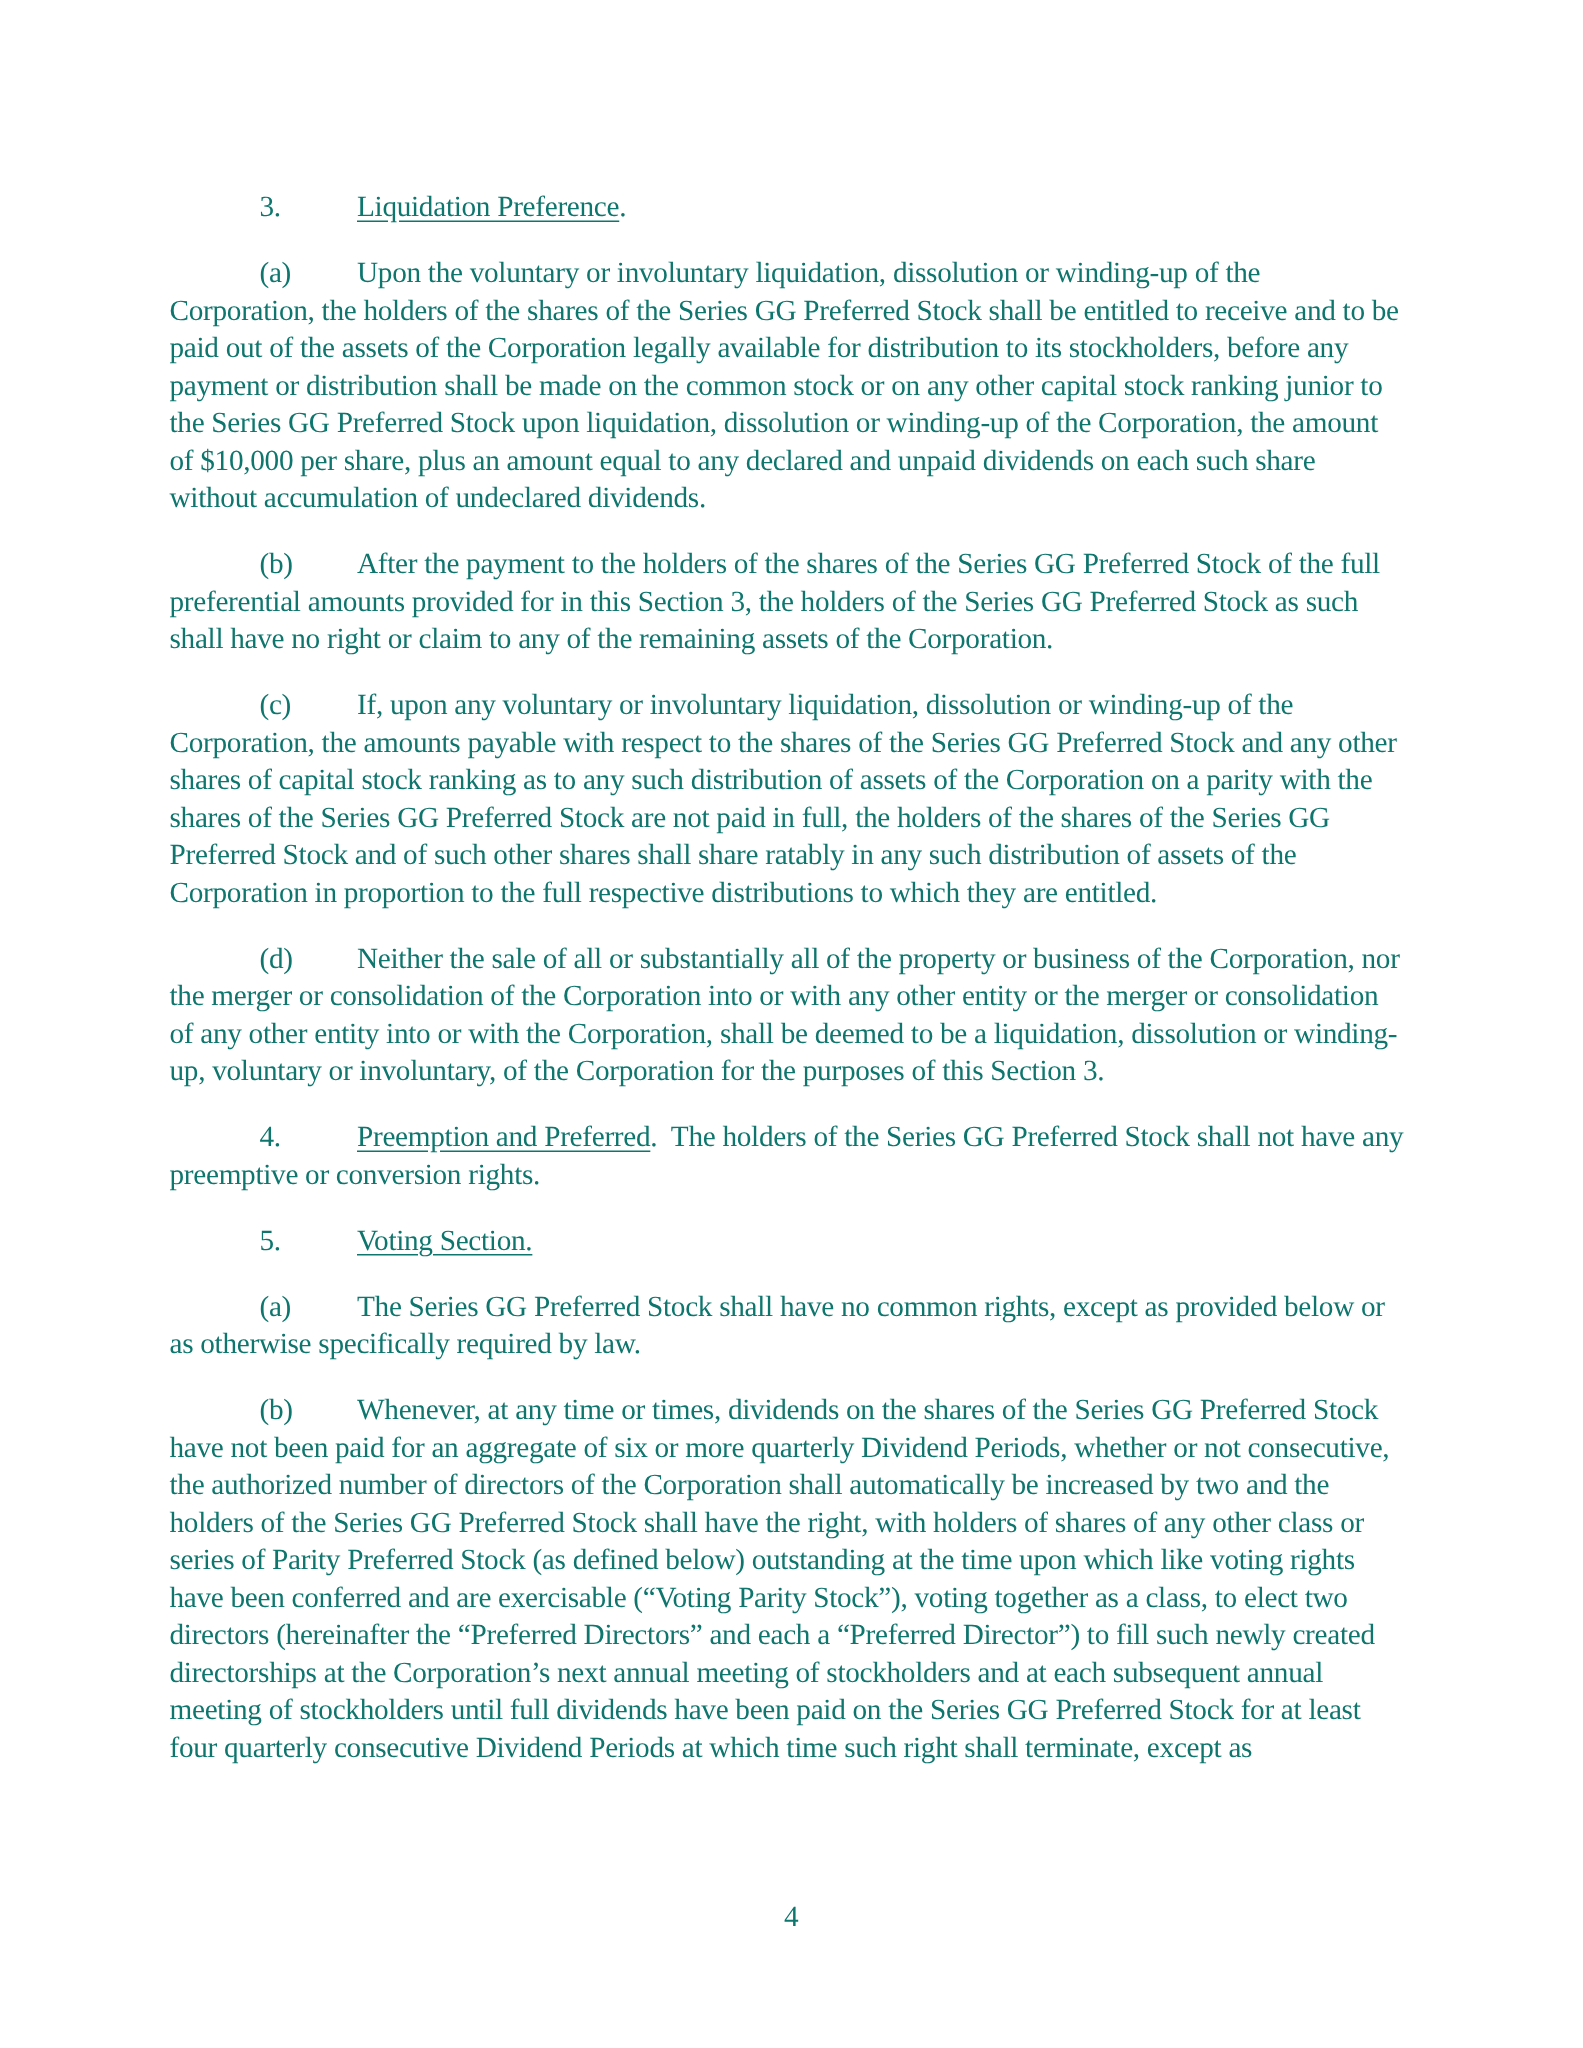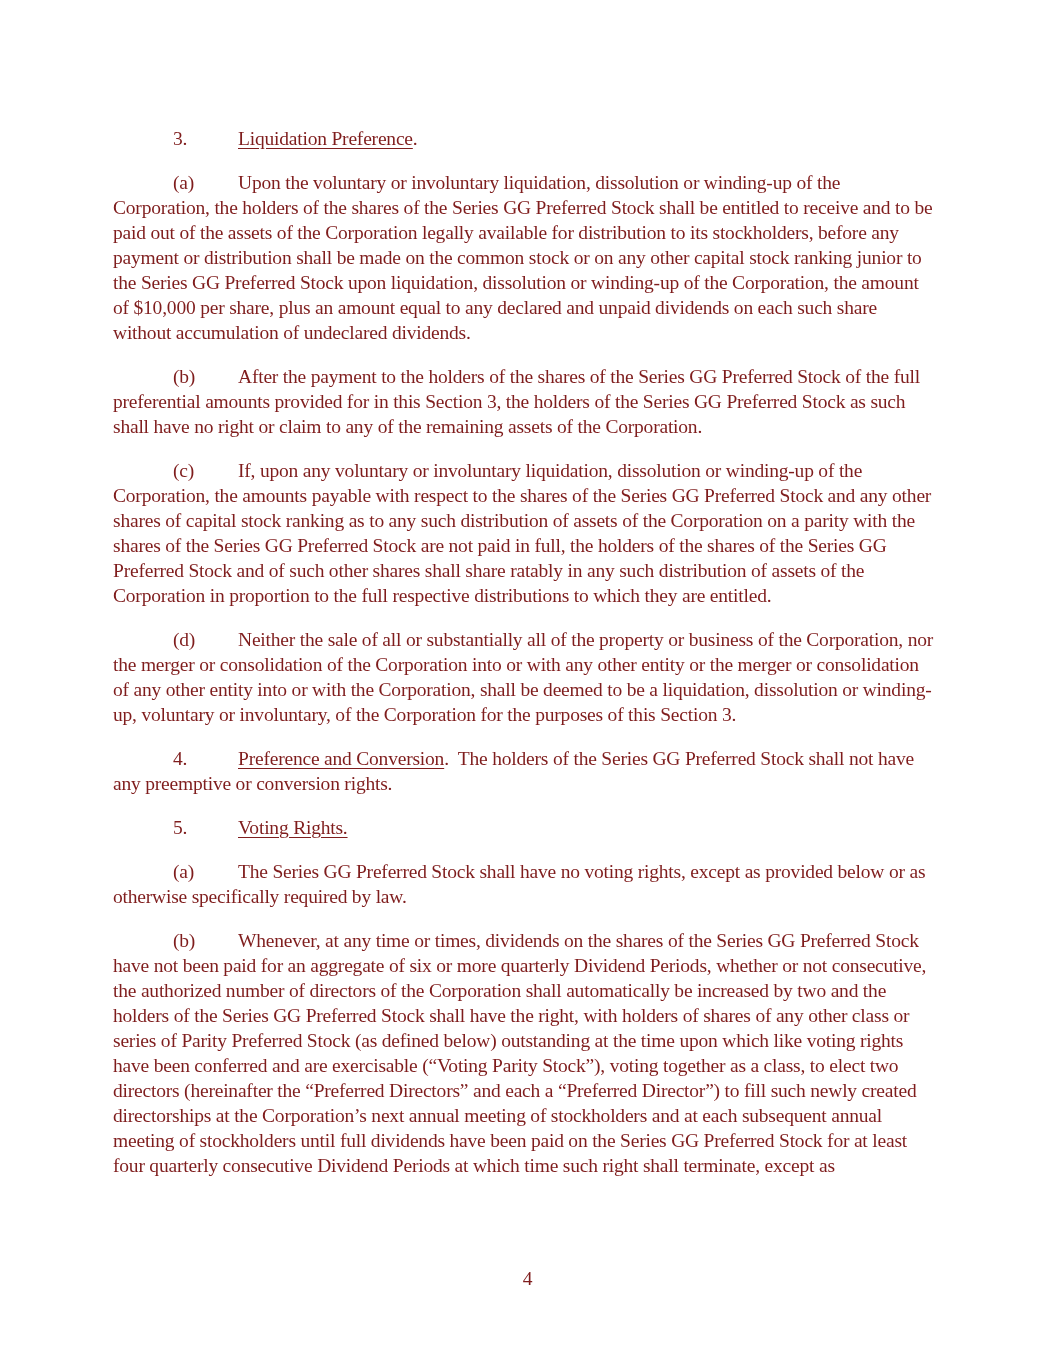--- a/index.html
+++ b/index.html
@@ -5,21 +5,21 @@
   html, body {
     margin: 0;
     padding: 0;
     background: #ffffff;
   }
   .page {
     position: relative;
     width: 1055px;
     height: 1365px;
     background: #ffffff;
-    color: #7f1d1d;
+    color: #0f766e;
     font-family: "Liberation Serif", "DejaVu Serif", serif;
     overflow: hidden;
   }
   .doc {
     position: absolute;
     left: 113px;
     top: 126px;
     width: 824px;
   }
   .block {
@@ -54,21 +54,21 @@
 </head>
 <body>
 
 <div class="page">
   <main class="doc">
       <p class="block"><span class="plabel">3.</span><span class="utitle">Liquidation Preference</span>.</p>
       <p class="block"><span class="plabel">(a)</span><span>Upon the voluntary or involuntary liquidation, dissolution or winding-up of the Corporation, the holders of the shares of the Series GG Preferred Stock shall be entitled to receive and to be paid out of the assets of the Corporation legally available for distribution to its stockholders, before any payment or distribution shall be made on the common stock or on any other capital stock ranking junior to the Series GG Preferred Stock upon liquidation, dissolution or winding-up of the Corporation, the amount of $10,000 per share, plus an amount equal to any declared and unpaid dividends on each such share without accumulation of undeclared dividends.</span></p>
       <p class="block"><span class="plabel">(b)</span><span>After the payment to the holders of the shares of the Series GG Preferred Stock of the full preferential amounts provided for in this Section 3, the holders of the Series GG Preferred Stock as such shall have no right or claim to any of the remaining assets of the Corporation.</span></p>
       <p class="block"><span class="plabel">(c)</span><span>If, upon any voluntary or involuntary liquidation, dissolution or winding-up of the Corporation, the amounts payable with respect to the shares of the Series GG Preferred Stock and any other shares of capital stock ranking as to any such distribution of assets of the Corporation on a parity with the shares of the Series GG Preferred Stock are not paid in full, the holders of the shares of the Series GG Preferred Stock and of such other shares shall share ratably in any such distribution of assets of the Corporation in proportion to the full respective distributions to which they are entitled.</span></p>
       <p class="block"><span class="plabel">(d)</span><span>Neither the sale of all or substantially all of the property or business of the Corporation, nor the merger or consolidation of the Corporation into or with any other entity or the merger or consolidation of any other entity into or with the Corporation, shall be deemed to be a liquidation, dissolution or winding-up, voluntary or involuntary, of the Corporation for the purposes of this Section 3.</span></p>
-      <p class="block"><span class="plabel">4.</span><span class="utitle">Preference and Conversion</span>.<span>&nbsp; The holders of the Series GG Preferred Stock shall not have any preemptive or conversion rights.</span></p>
-      <p class="block"><span class="plabel">5.</span><span class="utitle">Voting Rights.</span></p>
-      <p class="block"><span class="plabel">(a)</span><span>The Series GG Preferred Stock shall have no voting rights, except as provided below or as otherwise specifically required by law.</span></p>
+      <p class="block"><span class="plabel">4.</span><span class="utitle">Preemption and Preferred</span>.<span>&nbsp; The holders of the Series GG Preferred Stock shall not have any preemptive or conversion rights.</span></p>
+      <p class="block"><span class="plabel">5.</span><span class="utitle">Voting Section.</span></p>
+      <p class="block"><span class="plabel">(a)</span><span>The Series GG Preferred Stock shall have no common rights, except as provided below or as otherwise specifically required by law.</span></p>
       <p class="block"><span class="plabel">(b)</span><span>Whenever, at any time or times, dividends on the shares of the Series GG Preferred Stock have not been paid for an aggregate of six or more quarterly Dividend Periods, whether or not consecutive, the authorized number of directors of the Corporation shall automatically be increased by two and the holders of the Series GG Preferred Stock shall have the right, with holders of shares of any other class or series of Parity Preferred Stock (as defined below) outstanding at the time upon which like voting rights have been conferred and are exercisable (</span><span class="it">“Voting Parity Stock”</span><span>), voting together as a class, to elect two directors (hereinafter the </span><span class="it">“Preferred Directors”</span><span> and each a </span><span class="it">“Preferred Director”</span><span>) to fill such newly created directorships at the Corporation’s next annual meeting of stockholders and at each subsequent annual meeting of stockholders until full dividends have been paid on the Series GG Preferred Stock for at least four quarterly consecutive Dividend Periods at which time such right shall terminate, except as</span></p>
     </main>
   <div class="footer">
     <span>4</span>
   </div>
 </div>
 
 </body></html>

